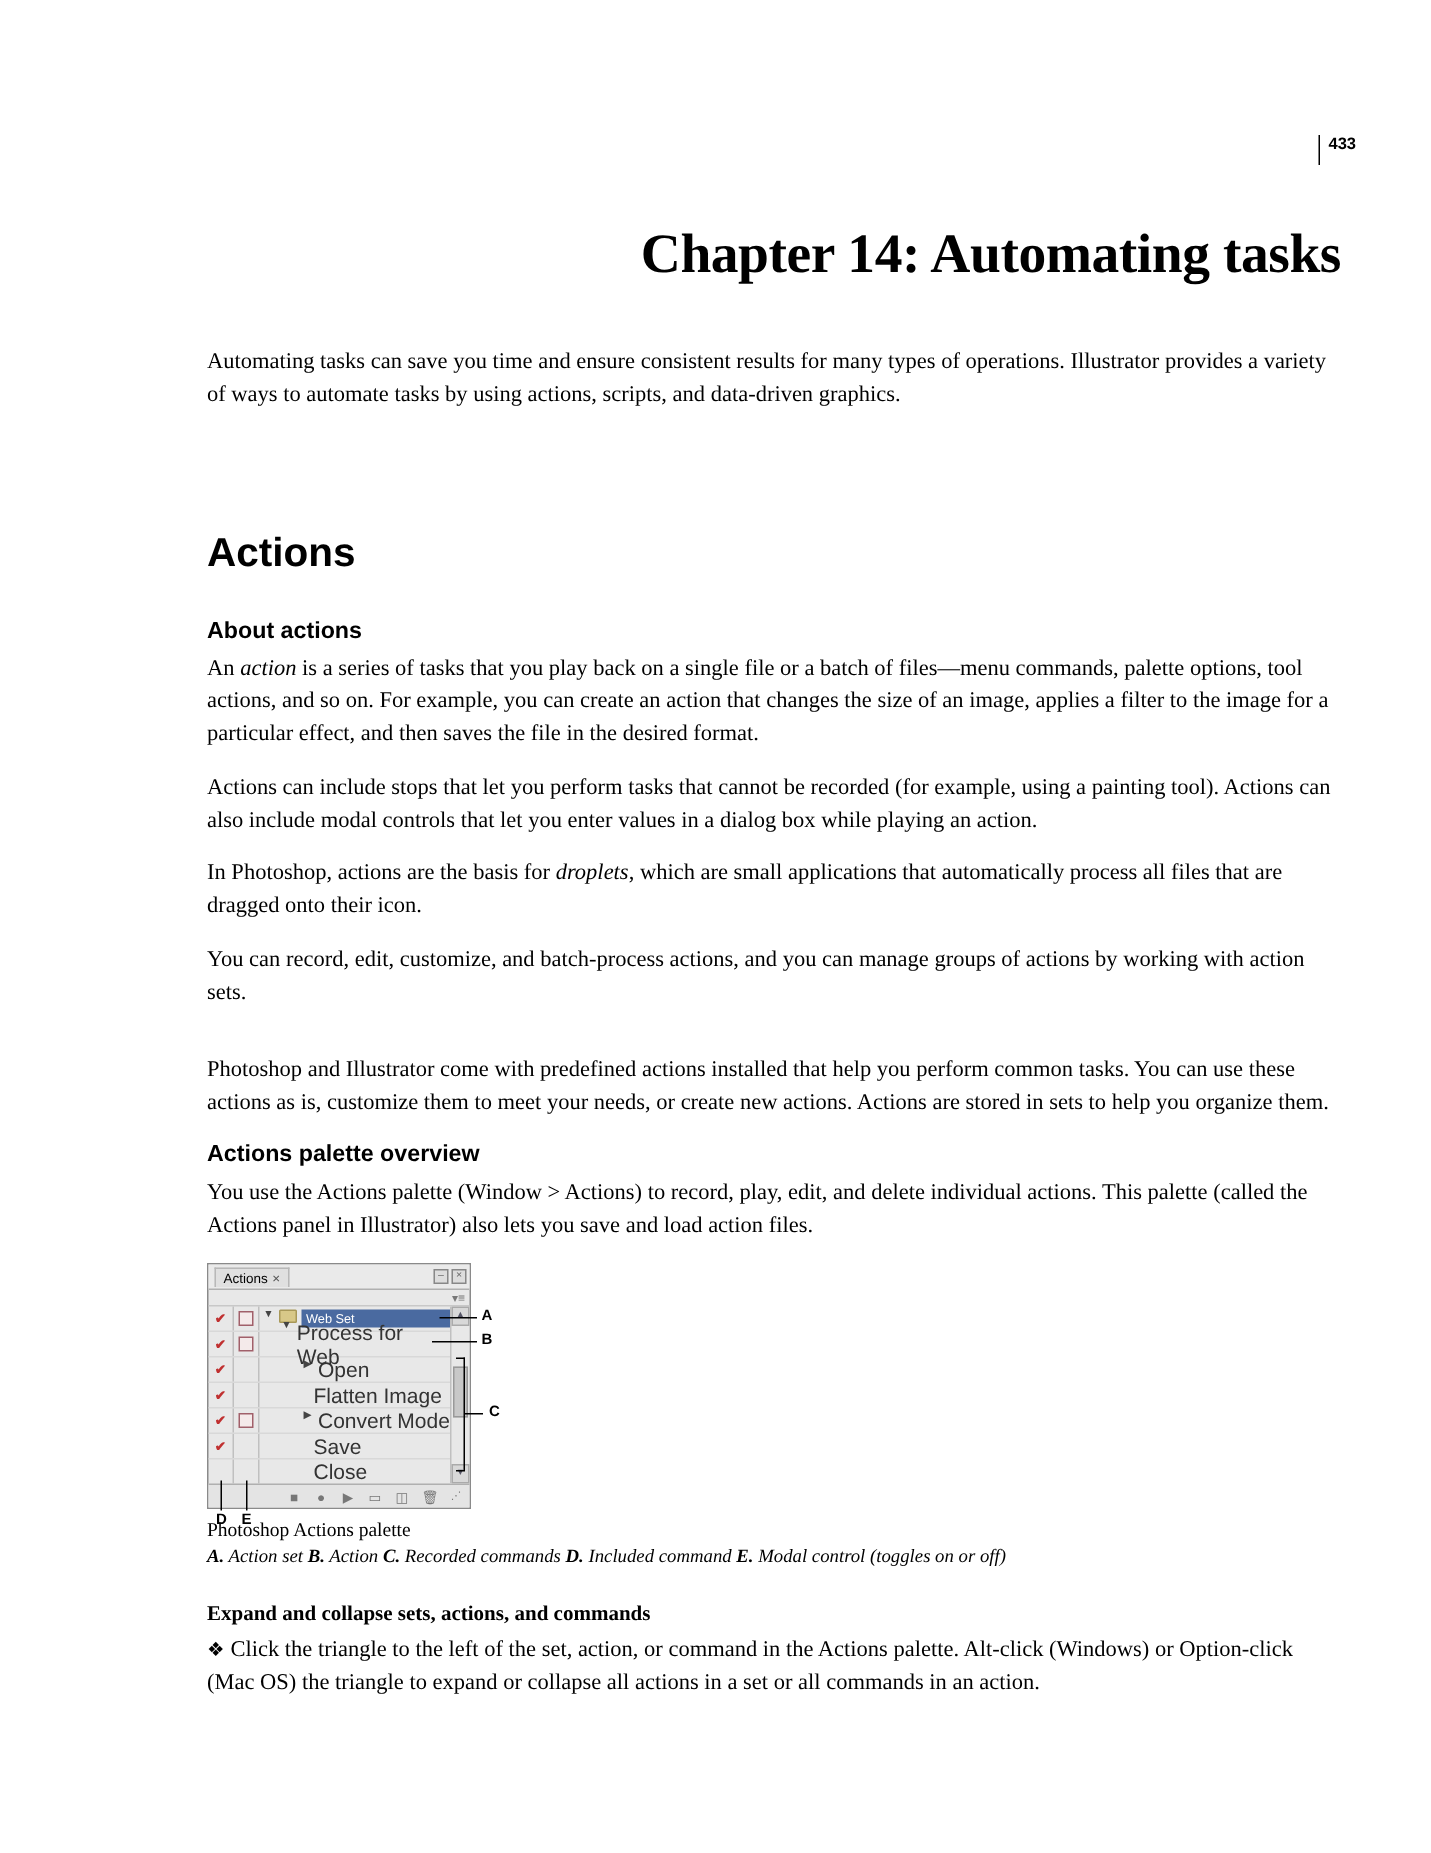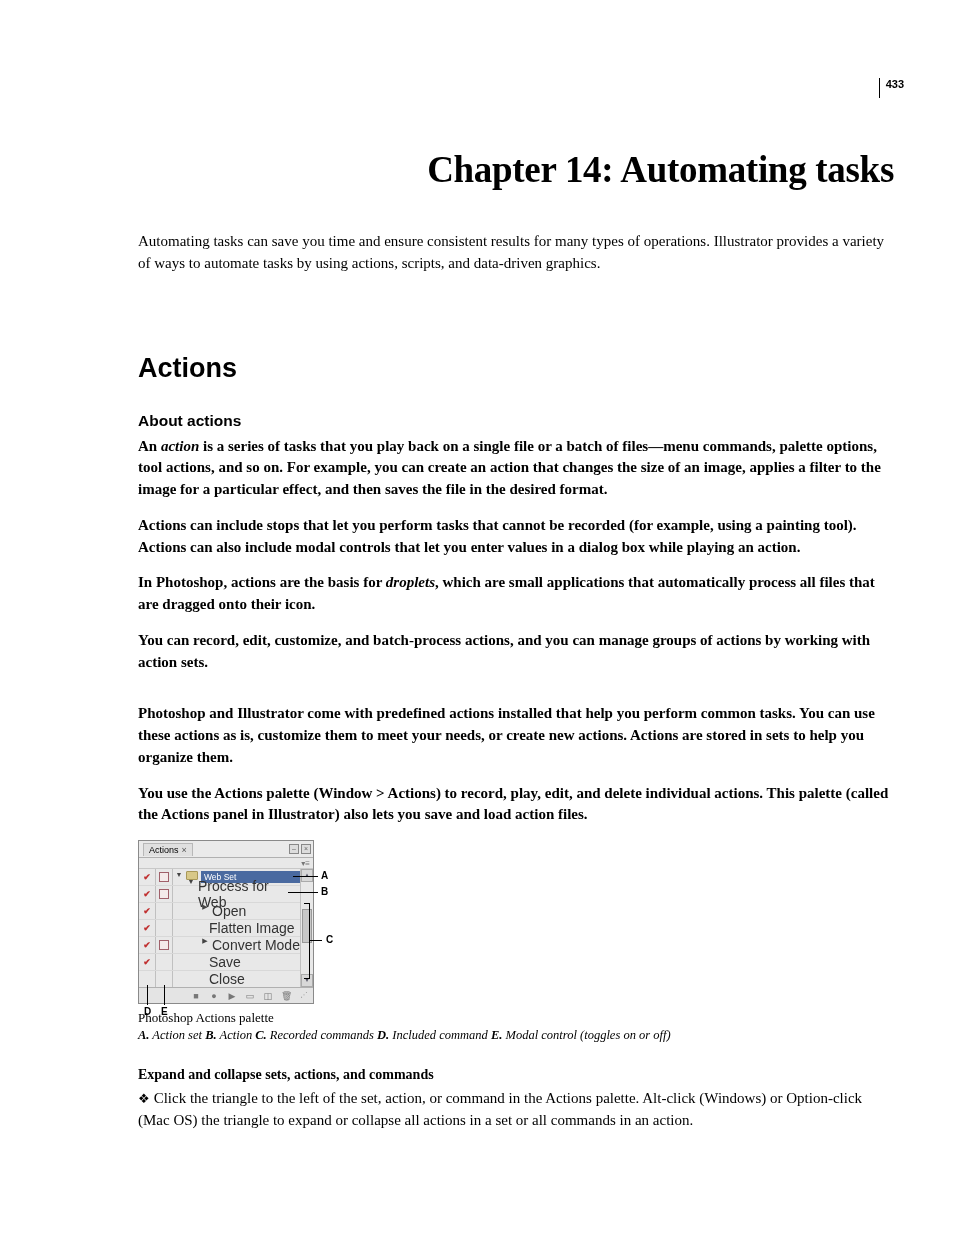--- a/index.html
+++ b/index.html
@@ -11,21 +11,21 @@
     width: 954px;
   }
   .page {
     position: relative;
     padding: 80px 60px 60px 138px;
     width: 954px;
     box-sizing: border-box;
   }
   .pagenum-wrap {
     position: absolute;
-    top: 78px;
+    top: 90px;
     right: 50px;
     border-left: 1.5px solid #000;
     padding-left: 6px;
     height: 20px;
     display: flex;
     align-items: flex-start;
   }
   .pagenum {
     font-family: "Myriad Pro", "Helvetica Neue", Arial, sans-serif;
     font-weight: 700;
@@ -53,21 +53,20 @@
   h3.subhead {
     font-family: "Myriad Pro", "Helvetica Neue", Arial, sans-serif;
     font-weight: 700;
     font-size: 15.5px;
     margin: 0 0 6px 0;
   }
   p.body {
     font-size: 15px;
     line-height: 1.45;
     margin: 0 0 14px 0;
-    font-weight: bold;
   }
   em { font-style: italic; }
   .figure-block { margin: 12px 0 10px 0; }
   .palette {
     width: 174px;
     border: 1px solid #8a8a8a;
     background: #e8e8e8;
     font-family: Tahoma, Arial, sans-serif;
     font-size: 9px;
     position: relative;
@@ -221,20 +220,21 @@
   <p class="body">Actions can include stops that let you perform tasks that cannot be recorded (for example, using a painting tool). Actions can also include modal controls that let you enter values in a dialog box while playing an action.</p>
 
   <p class="body">
     <span>In Photoshop, actions are the basis for </span><em>droplets</em><span>, which are small applications that automatically process all files that are dragged onto their icon.</span>
   </p>
 
   <p class="body" style="margin-bottom:30px">You can record, edit, customize, and batch-process actions, and you can manage groups of actions by working with action sets.</p>
 
   <p class="body">Photoshop and Illustrator come with predefined actions installed that help you perform common tasks. You can use these actions as is, customize them to meet your needs, or create new actions. Actions are stored in sets to help you organize them.</p>
 
+  <h3 class="subhead">Actions palette overview</h3>
 
   <p class="body">You use the Actions palette (Window &gt; Actions) to record, play, edit, and delete individual actions. This palette (called the Actions panel in Illustrator) also lets you save and load action files.</p>
 
   <div class="figure-block">
     <div class="figwrap">
 
       <div class="palette">
         <div class="palette-header">
           <span class="palette-tab">
             <span>Actions</span>

